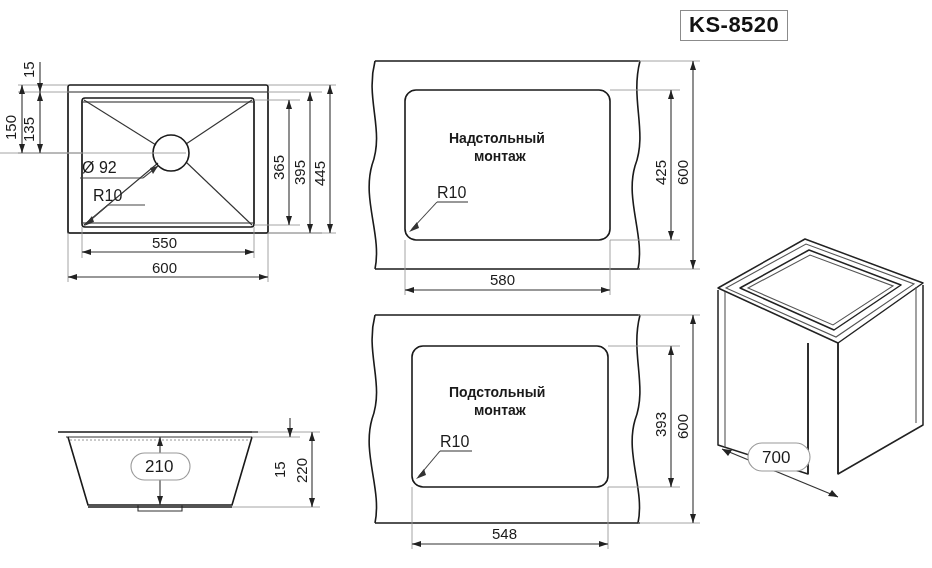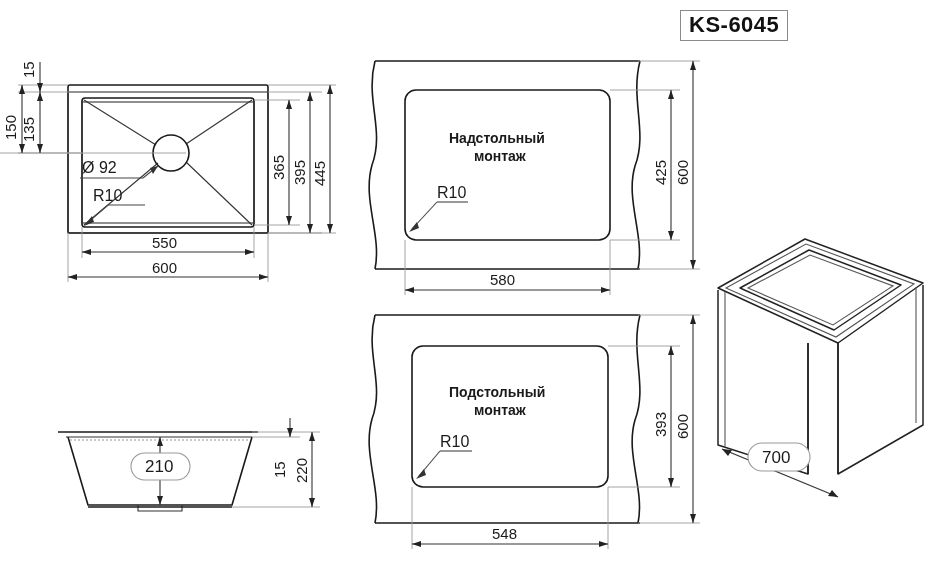--- a/index.html
+++ b/index.html
@@ -55,21 +55,21 @@
   .hatchline { fill: none; stroke: #888; stroke-width: 0.9; stroke-dasharray: 2 2; }
   .iso { fill: none; stroke: #222; stroke-width: 1.5; stroke-linejoin: round; }
   .iso-thin { fill: none; stroke: #555; stroke-width: 1.1; }
 </style>
 </head>
 <body>
 
 <div id="sheet">
 
   <div class="title-box">
-    <span>KS-6045</span>
+    <span>KS-8520</span>
   </div>
 
   <svg class="drawing" viewBox="0 0 932 568">
 
     <g>
 
       <rect class="obj" x="68" y="85" width="200" height="148" rx="2"></rect>
 
       <rect class="obj-thin" x="68" y="92" width="200" height="141"></rect>
 

